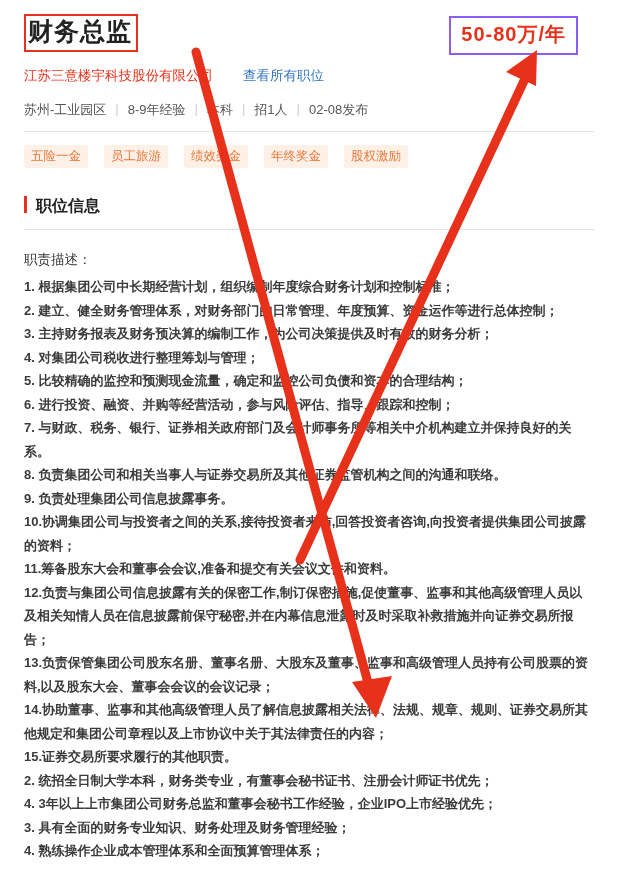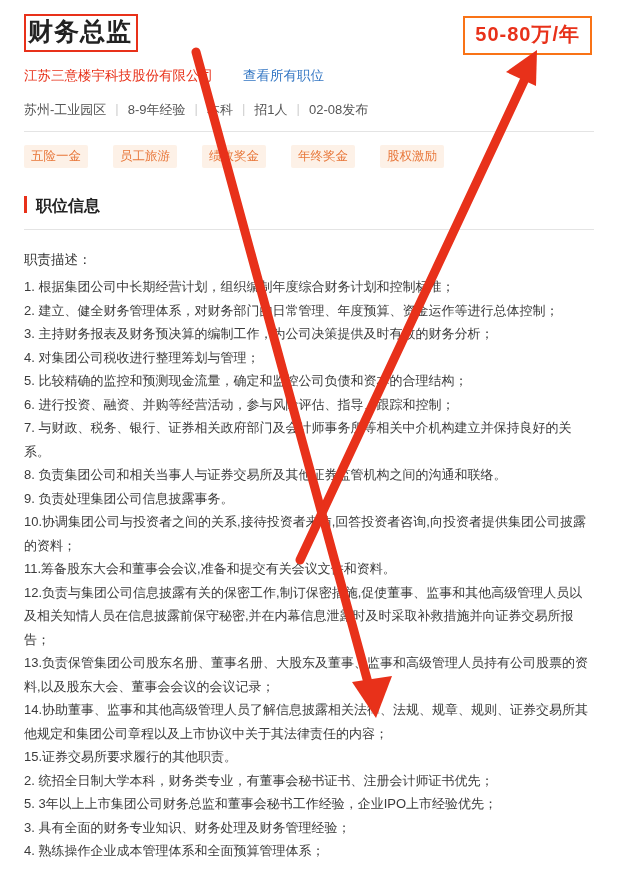--- a/index.html
+++ b/index.html
@@ -36,25 +36,25 @@
     letter-spacing: 1px;
     line-height: 1.1;
     padding: 2px 4px 4px 2px;
     border: 2px solid #e8311a;
     display: inline-block;
   }
   .salary-badge {
     font-size: 20px;
     font-weight: bold;
     color: #e8311a;
-    border: 2px solid #f97316;
+    border: 2px solid #8b5cf6;
     padding: 3px 10px 5px 10px;
     letter-spacing: 1px;
     margin-top: 2px;
-    margin-right: 2px;
+    margin-right: 16px;
     white-space: nowrap;
   }
   .company-row {
     margin-top: 12px;
     display: flex;
     align-items: center;
     font-size: 13.5px;
   }
   .company-name {
     color: #e8311a;
@@ -76,21 +76,21 @@
   .meta-item { white-space: nowrap; }
   .meta-sep {
     color: #cfcfcf;
     margin: 0 9px;
   }
   
   .tag-row {
     margin-top: 13px;
     display: flex;
     flex-wrap: wrap;
-    gap: 25px;
+    gap: 16px;
   }
   .tag {
     font-size: 12.5px;
     color: #e8773a;
     background: #fdf1e7;
     border-radius: 2px;
     padding: 3px 7px;
     white-space: nowrap;
   }
   
@@ -118,20 +118,21 @@
     font-weight: normal;
     color: #333;
     margin-top: 21px;
     margin-bottom: 6px;
   }
   .para {
     font-size: 13px;
     line-height: 23.5px;
     color: #3b3b3b;
     margin: 0;
+    font-weight: bold;
   }
   .para-list p { margin: 0; }
   
   .annot {
     position: absolute;
     left: 0; top: 0;
     width: 618px;
     height: 882px;
     pointer-events: none;
   }
@@ -191,21 +192,21 @@
       <p class="para">10.协调集团公司与投资者之间的关系,接待投资者来访,回答投资者咨询,向投资者提供集团公司披露的资料；</p>
       <p class="para">11.筹备股东大会和董事会会议,准备和提交有关会议文件和资料。</p>
       <p class="para">12.负责与集团公司信息披露有关的保密工作,制订保密措施,促使董事、监事和其他高级管理人员以及相关知情人员在信息披露前保守秘密,并在内幕信息泄露时及时采取补救措施并向证券交易所报告；</p>
       <p class="para">13.负责保管集团公司股东名册、董事名册、大股东及董事、监事和高级管理人员持有公司股票的资料,以及股东大会、董事会会议的会议记录；</p>
       <p class="para">14.协助董事、监事和其他高级管理人员了解信息披露相关法律、法规、规章、规则、证券交易所其他规定和集团公司章程以及上市协议中关于其法律责任的内容；</p>
       <p class="para">15.证券交易所要求履行的其他职责。</p>
     </div>
 
     <div class="para-list">
       <p class="para">2. 统招全日制大学本科，财务类专业，有董事会秘书证书、注册会计师证书优先；</p>
-      <p class="para">5. 3年以上上市集团公司财务总监和董事会秘书工作经验，企业IPO上市经验优先；</p>
+      <p class="para">4. 3年以上上市集团公司财务总监和董事会秘书工作经验，企业IPO上市经验优先；</p>
       <p class="para">3. 具有全面的财务专业知识、财务处理及财务管理经验；</p>
       <p class="para">4. 熟练操作企业成本管理体系和全面预算管理体系；</p>
 
     </div>
   </div>
 </div>
 
 <svg class="annot" viewBox="0 0 618 882">
 
   <g>

